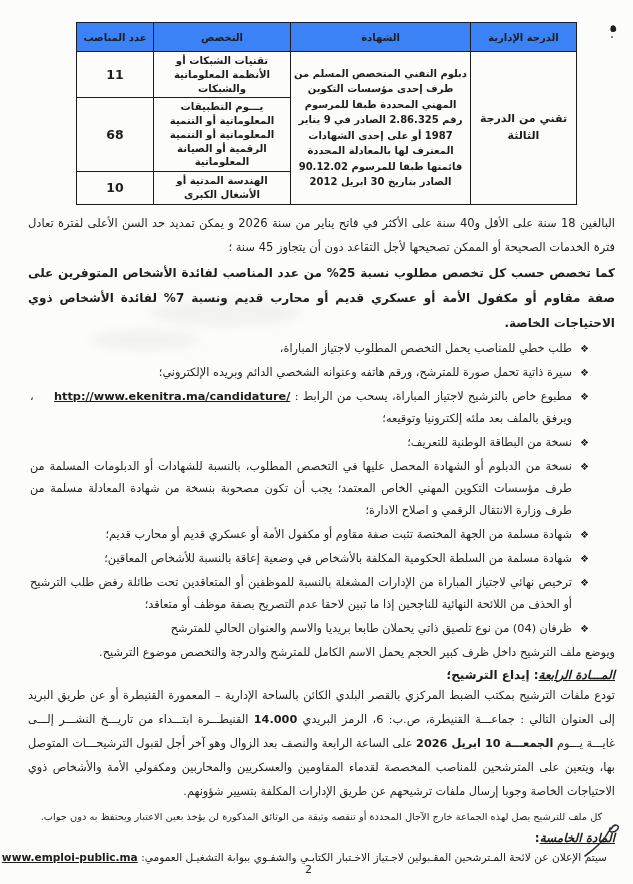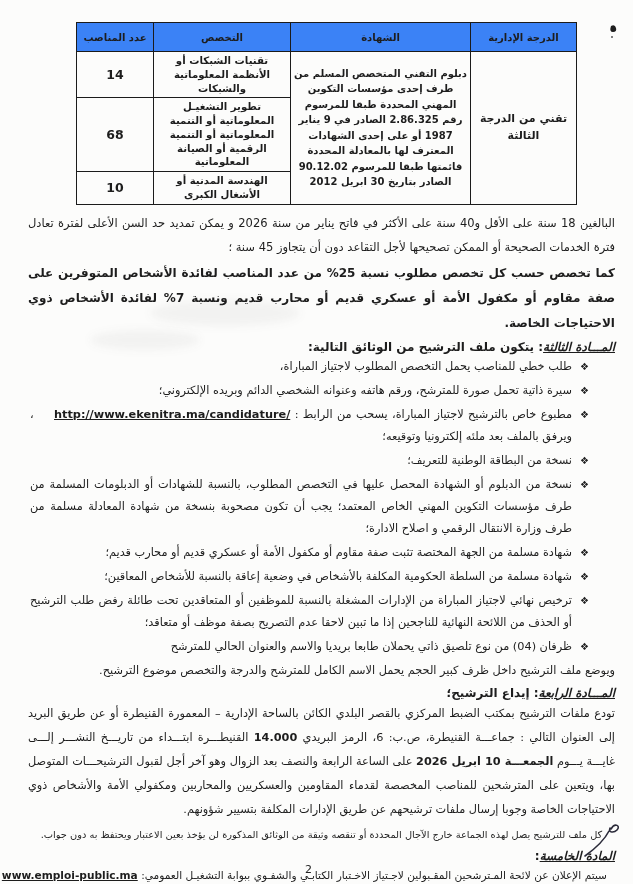--- a/index.html
+++ b/index.html
@@ -83,39 +83,36 @@
           <th>الشهادة</th>
           <th>التخصص</th>
           <th>عدد المناصب</th>
         </tr>
       </thead>
       <tbody>
         <tr class="r1">
           <td class="cell-grade" rowspan="3">تقني من الدرجة الثالثة</td>
           <td class="cell-cert" rowspan="3">دبلوم التقني المتخصص المسلم من طرف إحدى مؤسسات التكوين المهني المحددة طبقا للمرسوم رقم 2.86.325 الصادر في 9 يناير 1987 أو على إحدى الشهادات المعترف لها بالمعادلة المحددة قائمتها طبقا للمرسوم 90.12.02 الصادر بتاريخ 30 ابريل 2012</td>
           <td class="cell-spec">تقنيات الشبكات أو الأنظمة المعلوماتية والشبكات</td>
-          <td class="cell-num">14</td>
+          <td class="cell-num">11</td>
         </tr>
         <tr class="r2">
-          <td class="cell-spec">تطوير التشغيـل المعلوماتية أو التنمية المعلوماتية أو التنمية الرقمية أو الصيانة المعلوماتية</td>
+          <td class="cell-spec">يـــوم التطبيقات المعلوماتية أو التنمية المعلوماتية أو التنمية الرقمية أو الصيانة المعلوماتية</td>
           <td class="cell-num">68</td>
         </tr>
         <tr class="r3">
           <td class="cell-spec">الهندسة المدنية أو الأشغال الكبرى</td>
           <td class="cell-num">10</td>
         </tr>
       </tbody>
     </table>
 
     <p class="intro-p">البالغين 18 سنة على الأقل و40 سنة على الأكثر في فاتح يناير من سنة 2026 و يمكن تمديد حد السن الأعلى لفترة تعادل فترة الخدمات الصحيحة أو الممكن تصحيحها لأجل التقاعد دون أن يتجاوز 45 سنة ؛</p>
     <p class="quota-p">كما تخصص حسب كل تخصص مطلوب نسبة 25% من عدد المناصب لفائدة الأشخاص المتوفرين على صفة مقاوم أو مكفول الأمة أو عسكري قديم أو محارب قديم ونسبة 7% لفائدة الأشخاص ذوي الاحتياجات الخاصة.</p>
 
-    <div class="article-heading">
-      <span class="title">المـــادة الثالثة</span><span>: يتكون ملف الترشيح من الوثائق التالية:</span>
-    </div>
     <ul class="docs">
       <li>
         <span class="bullet">❖</span>
         <span>طلب خطي للمناصب يحمل التخصص المطلوب لاجتياز المباراة،</span>
       </li>
       <li>
         <span class="bullet">❖</span>
         <span>سيرة ذاتية تحمل صورة للمترشح، ورقم هاتفه وعنوانه الشخصي الدائم وبريده الإلكتروني؛</span>
       </li>
       <li>

